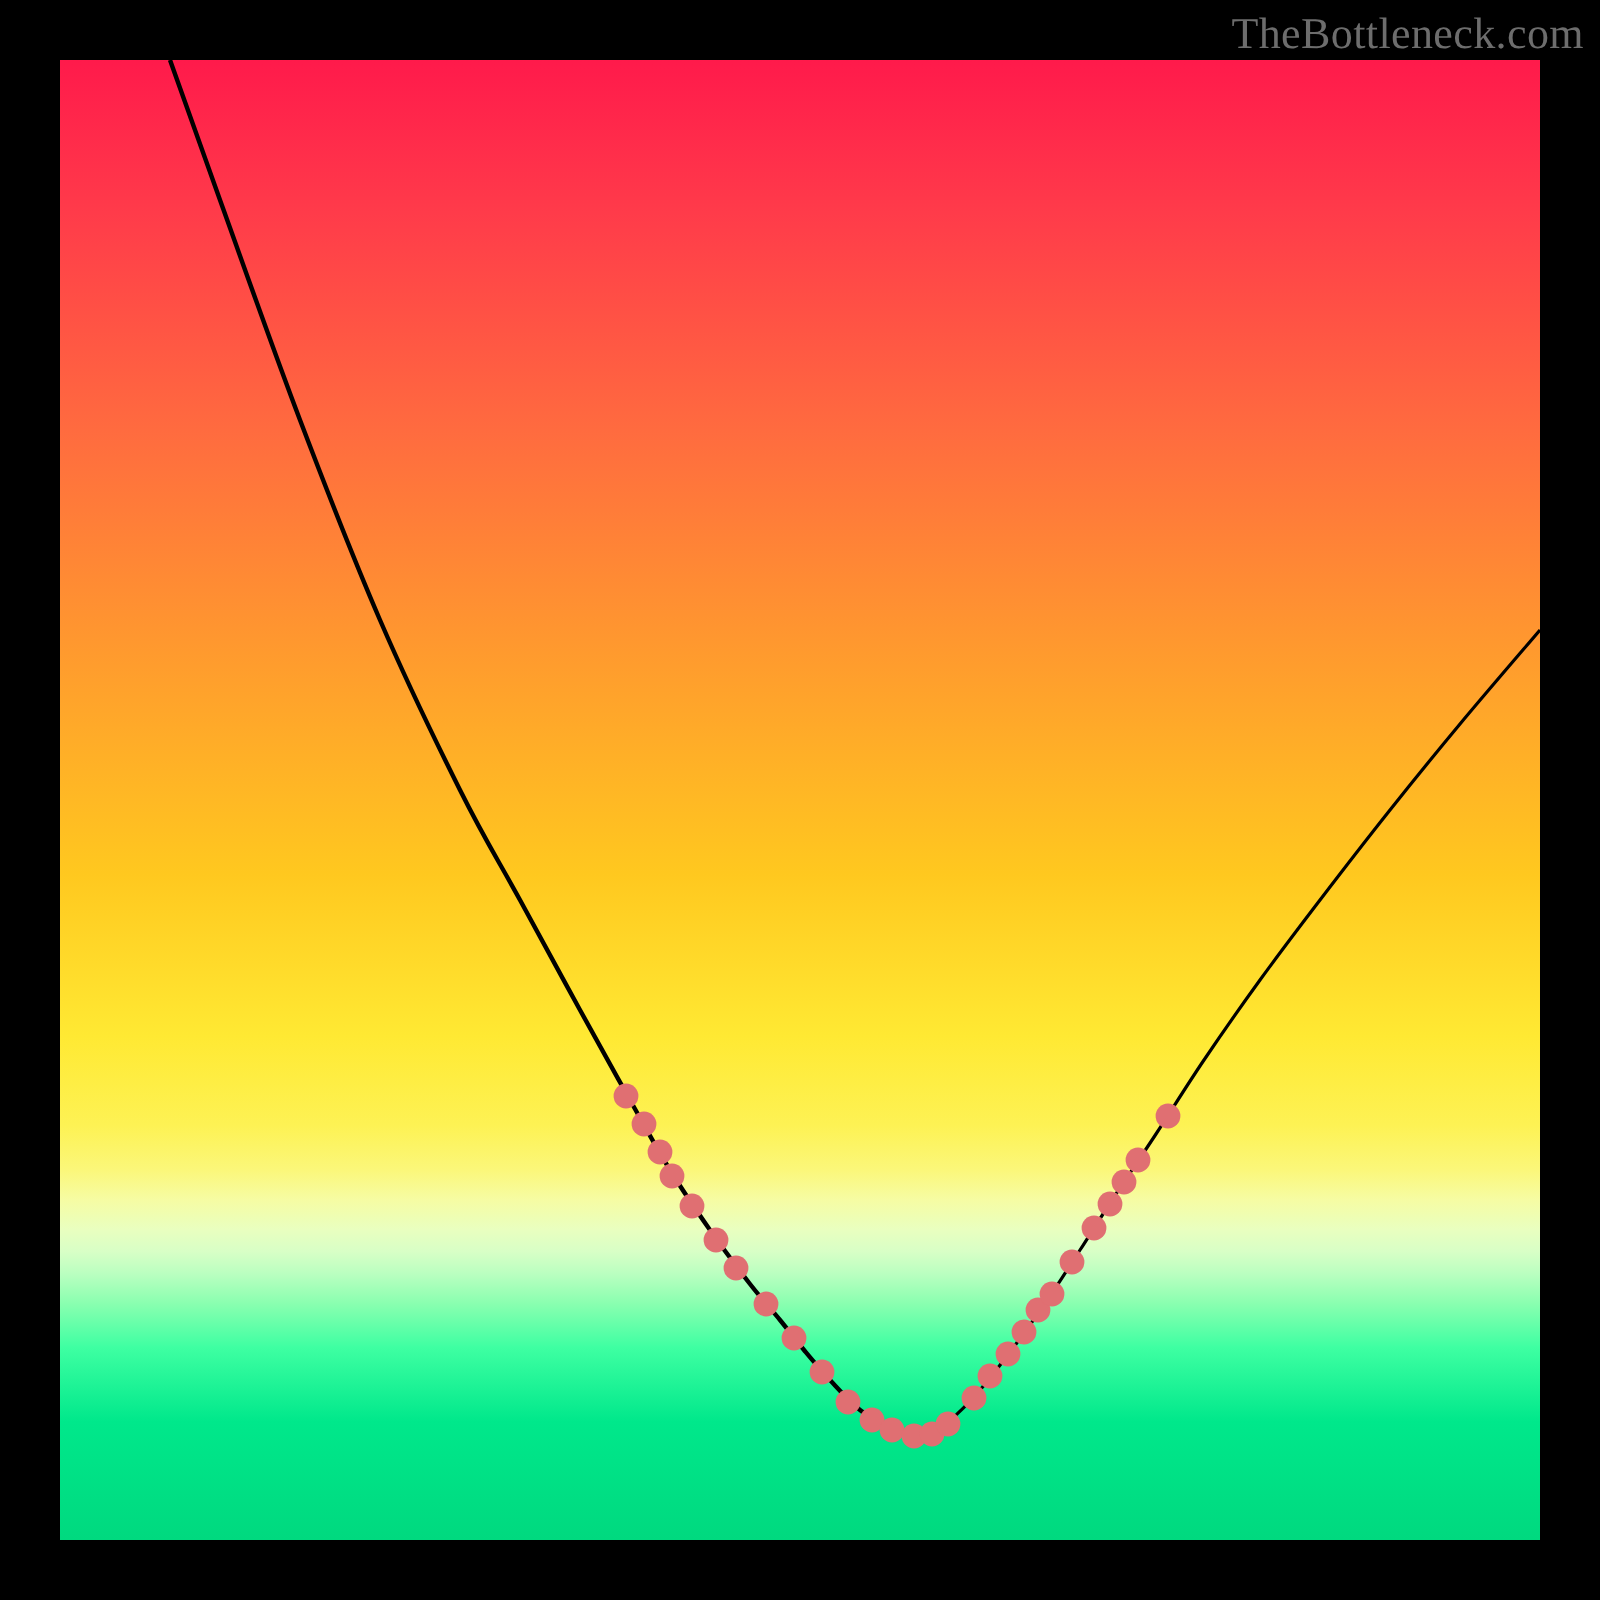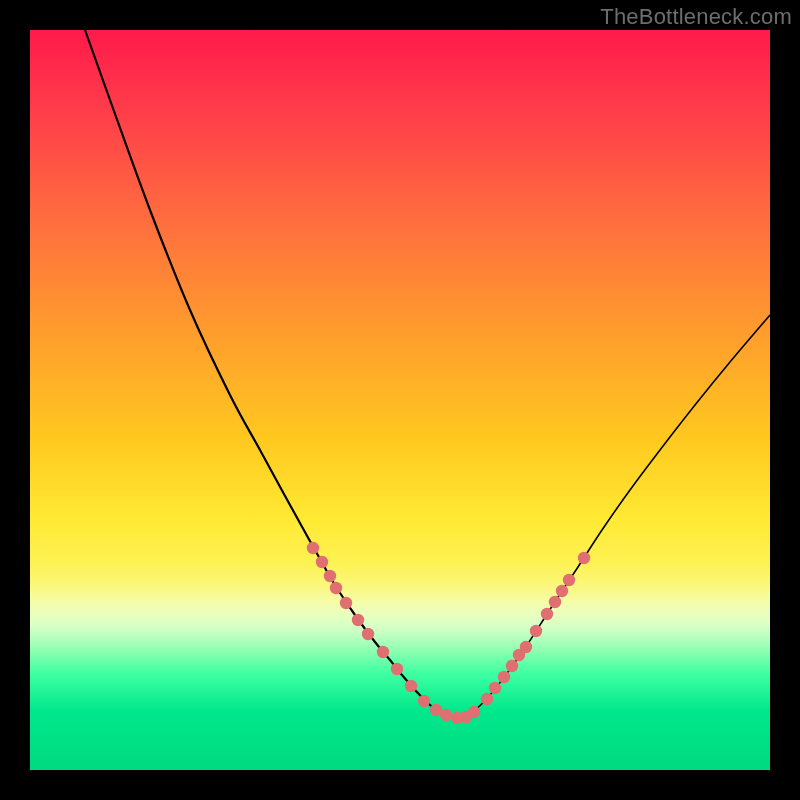--- a/index.html
+++ b/index.html
@@ -52,20 +52,21 @@
   }
   .watermark {
     position: absolute;
     top: 4px;
     right: 8px;
     color: #6d6d6d;
     font-size: 22px;
     font-weight: 500;
     letter-spacing: 0.2px;
     user-select: none;
+    font-family: Liberation Serif, serif;
   }
   svg.curve {
     position: absolute;
     inset: 0;
   }
   .bead {
     fill: #e06f72;
     stroke: none;
   }
 </style>

